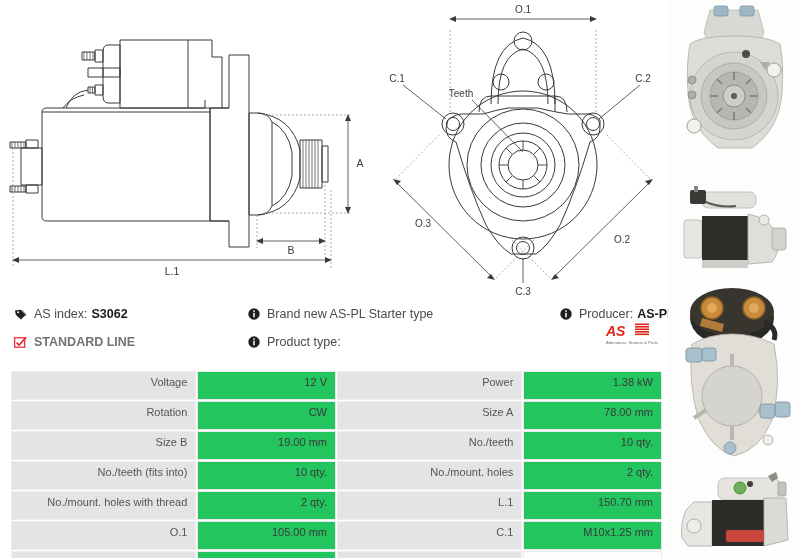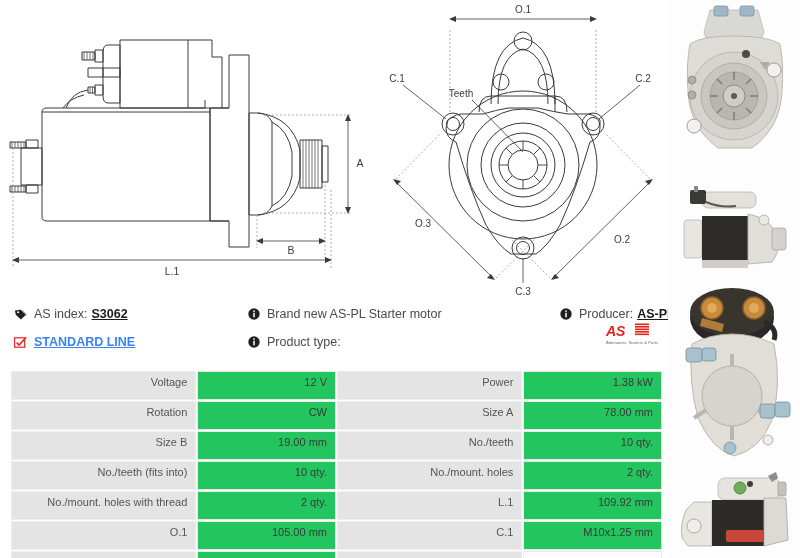--- a/index.html
+++ b/index.html
@@ -29,23 +29,23 @@
   .info{position:absolute;left:0;top:300px;width:668px;height:66px;}
   .info-col{position:absolute;top:0;text-align:right;}
   .info-col.c1{left:14px;width:230px;}
   .info-col.c2{left:248px;width:300px;}
   .info-col.c3{left:560px;width:108px;}
   .info-line{display:flex;align-items:flex-start;height:28px;font-size:12.5px;
              line-height:28px;color:#4a4a4a;white-space:nowrap;}
   .info-line .ic{flex:0 0 auto;margin-right:7px;display:inline-flex;
                  align-items:center;height:28px;}
   .info-line .lbl{font-weight:400;}
-  .info-line .val{font-weight:700;color:#1a1a1a;margin-left:4px;text-decoration:underline;}
+  .info-line .val{font-weight:700;color:#1a1a1a;margin-left:4px;}
   .info-line.std{color:#e8262b;font-weight:700;font-size:12.5px;}
-  .info-line.std .val{color:#3b82f6;margin-left:0;}
+  .info-line.std .val{color:#737373;margin-left:0;}
 
   
   .logo-wrap{position:absolute;left:596px;top:322px;width:72px;height:28px;}
   .logo-wrap svg{display:block;}
 
   
   .spec{position:absolute;left:10px;top:370px;width:653px;
         border-collapse:collapse;table-layout:fixed;}
   .spec td{
     border:1px solid #ffffff;
@@ -289,21 +289,21 @@
 
     <div class="info-col c2">
       <div class="info-line">
         <span class="ic">
           <svg width="12" height="12" viewBox="0 0 16 16">
             <circle cx="8" cy="8" r="7.6" fill="#1f1f1f"></circle>
             <rect x="7" y="6.4" width="2" height="6" fill="#ffffff"></rect>
             <circle cx="8" cy="4.1" r="1.2" fill="#ffffff"></circle>
           </svg>
         </span>
-        <span class="lbl">Brand new AS-PL Starter motor</span>
+        <span class="lbl">Brand new AS-PL Starter type</span>
       </div>
       <div class="info-line">
         <span class="ic">
           <svg width="12" height="12" viewBox="0 0 16 16">
             <circle cx="8" cy="8" r="7.6" fill="#1f1f1f"></circle>
             <rect x="7" y="6.4" width="2" height="6" fill="#ffffff"></rect>
             <circle cx="8" cy="4.1" r="1.2" fill="#ffffff"></circle>
           </svg>
         </span>
         <span class="lbl">Product type:</span>
@@ -364,21 +364,21 @@
       <tr>
         <td class="k">No./teeth (fits into)</td>
         <td class="v">10 qty.</td>
         <td class="k">No./mount. holes</td>
         <td class="v">2 qty.</td>
       </tr>
       <tr>
         <td class="k">No./mount. holes with thread</td>
         <td class="v">2 qty.</td>
         <td class="k">L.1</td>
-        <td class="v">109.92 mm</td>
+        <td class="v">150.70 mm</td>
       </tr>
       <tr>
         <td class="k">O.1</td>
         <td class="v">105.00 mm</td>
         <td class="k">C.1</td>
         <td class="v">M10x1.25 mm</td>
       </tr>
       <tr>
         <td class="k">C.2</td>
         <td class="v">M10x1.25 mm</td>

